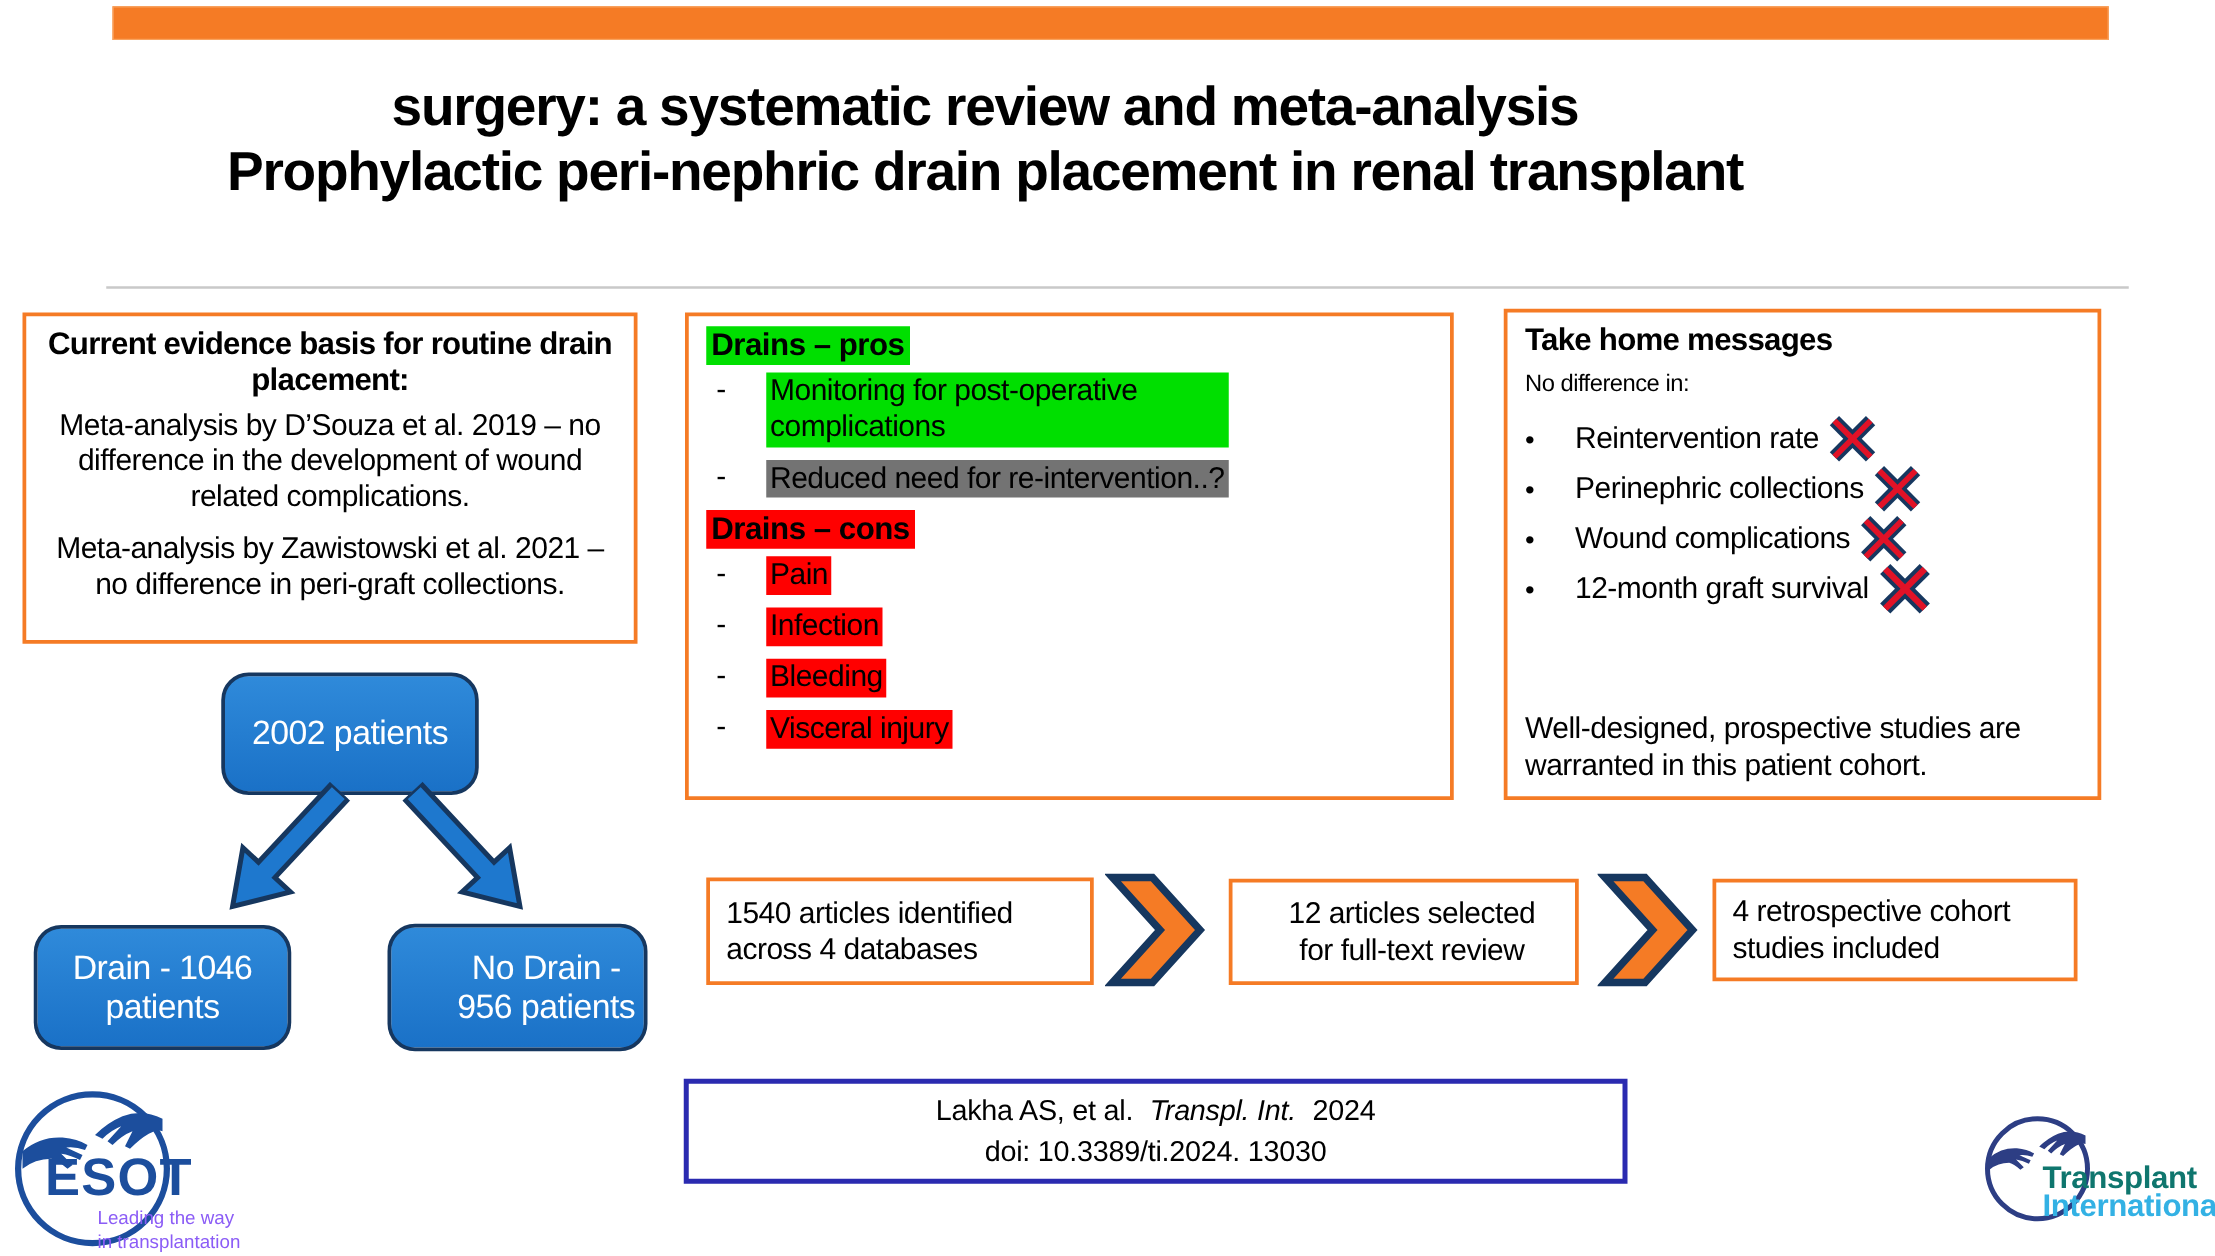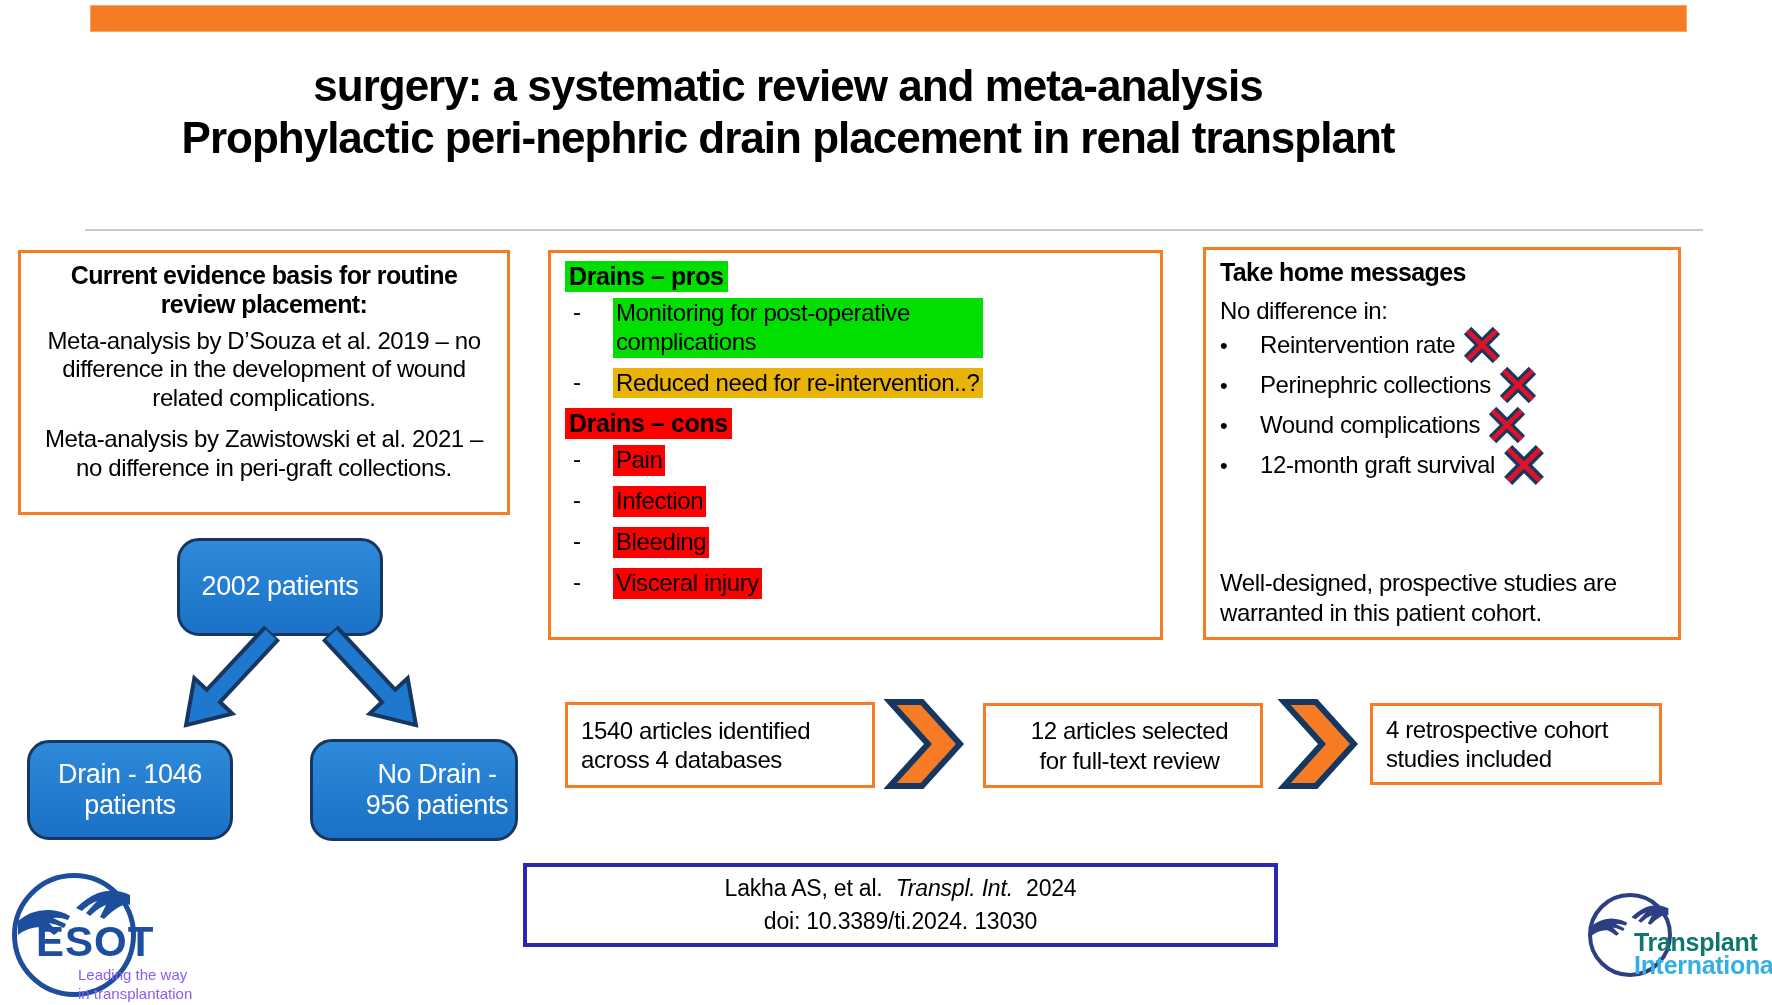--- a/index.html
+++ b/index.html
@@ -20,34 +20,34 @@
   .obox { border:3px solid #F57B25; background:#fff; }
 
   
   .evidence { left:18px; top:250px; width:492px; height:265px; padding:8px 12px; text-align:center; }
   .evidence h2 { font-size:25px; font-weight:bold; letter-spacing:-0.6px; line-height:1.15; margin-bottom:8px; }
   .evidence p { font-size:24px; letter-spacing:-0.4px; line-height:1.2; margin-bottom:12px; }
 
   
   .proscons { left:548px; top:250px; width:615px; height:390px; padding:6px 14px; }
   .hl-green { background:#00DF00; }
-  .hl-yellow { background:#eab308; }
+  .hl-yellow { background:#737373; }
   .hl-red { background:#FF0000; }
   .pc-head { display:inline-block; font-size:25px; font-weight:bold; letter-spacing:-0.4px; padding:1px 4px; }
   .bullet-row { display:flex; align-items:flex-start; margin:10px 0 10px 8px; font-size:24px; letter-spacing:-0.4px; line-height:1.2; }
   .bullet-dash { width:40px; flex:0 0 40px; }
   .bullet-dot { width:40px; flex:0 0 40px; font-size:22px; padding-top:2px; }
   .bullet-text { display:inline; padding:1px 3px; }
   .w-limit { max-width:370px; }
   .mt6{margin-top:6px;} .mt2{margin-top:2px;}
 
   
   .takehome { left:1203px; top:247px; width:478px; height:393px; padding:8px 14px; }
   .takehome h2 { font-size:25px; font-weight:bold; letter-spacing:-0.6px; margin-bottom:10px; }
-  .takehome .intro { font-size:24px; letter-spacing:-0.4px; margin-bottom:0; }
+  .takehome .intro { font-size:19px; letter-spacing:-0.4px; margin-bottom:12px; }
   .th-row { display:flex; align-items:center; font-size:24px; letter-spacing:-0.4px; height:40px; }
   .th-row svg { margin-left:6px; flex:0 0 auto; }
   .closing { position:absolute; left:14px; bottom:10px; width:430px; font-size:24px; letter-spacing:-0.4px; line-height:1.22; }
 
   
   .bluebox { background:linear-gradient(180deg,#2f8ada 0%, #1a71c7 100%); border:3px solid #16375F;
              border-radius:22px; color:#fff; display:flex; align-items:center; justify-content:center;
              text-align:center; font-size:27px; letter-spacing:-0.4px; line-height:1.15; }
   .bb-total { left:177px; top:538px; width:206px; height:98px; }
   .bb-drain { left:27px;  top:740px; width:206px; height:100px; }
@@ -57,21 +57,21 @@
   
   .pipebox { border:3px solid #F57B25; background:#fff; display:flex; flex-direction:column; justify-content:center;
              padding-left:13px; font-size:24px; letter-spacing:-0.4px; line-height:1.22; }
   .pb1 { left:565px; top:702px; width:310px; height:86px; }
   .pb2 { left:983px; top:703px; width:280px; height:85px;align-items:center; }
   .pb3 { left:1370px; top:703px; width:292px; height:82px; }
   .chev1 { left:884px; top:696px; }
   .chev2 { left:1278px; top:696px; }
 
   
-  .citation { left:523px; top:863px; width:755px; height:84px; border:4px solid #2A2AB0;
+  .citation { left:547px; top:863px; width:755px; height:84px; border:4px solid #2A2AB0;
               display:flex; flex-direction:column; justify-content:center; align-items:center;
               font-size:23px; letter-spacing:-0.2px; }
   .citation .row { margin:3px 0; }
   .citation .ital { font-style:italic; }
 
   
   .esot-circle { left:12px; top:873px; width:124px; height:124px; border:5px solid #1C4E9D; border-radius:50%; }
   .esot-hands { left:16px; top:877px; }
   .esot-word { left:36px; top:918px; font-size:42px; font-weight:bold; color:#1C4E9D; letter-spacing:1px; }
   .esot-tag { left:78px; top:966px; font-size:15px; color:#8b5cf6; line-height:1.25; }
@@ -88,21 +88,21 @@
   <div class="abs topbar"></div>
 
   <div class="abs title">
     <div>surgery: a systematic review and meta-analysis</div>
     <div>Prophylactic peri-nephric drain placement in renal transplant</div>
   </div>
 
   <div class="abs sepline"></div>
 
   <div class="abs obox evidence">
-    <h2>Current evidence basis for routine review placement:</h2>
+    <h2>Current evidence basis for routine drain placement:</h2>
     <p>Meta-analysis by D’Souza et al. 2019 – no difference in the development of wound related complications.</p>
     <p>Meta-analysis by Zawistowski et al. 2021 – no difference in peri-graft collections.</p>
   </div>
 
   <div class="abs obox proscons">
     <div class="mt2"><span class="pc-head hl-green">Drains – pros</span></div>
     <div class="bullet-row mt6">
       <span class="bullet-dash">-</span>
       <span class="bullet-text hl-green w-limit">Monitoring for post-operative complications</span>
     </div>

